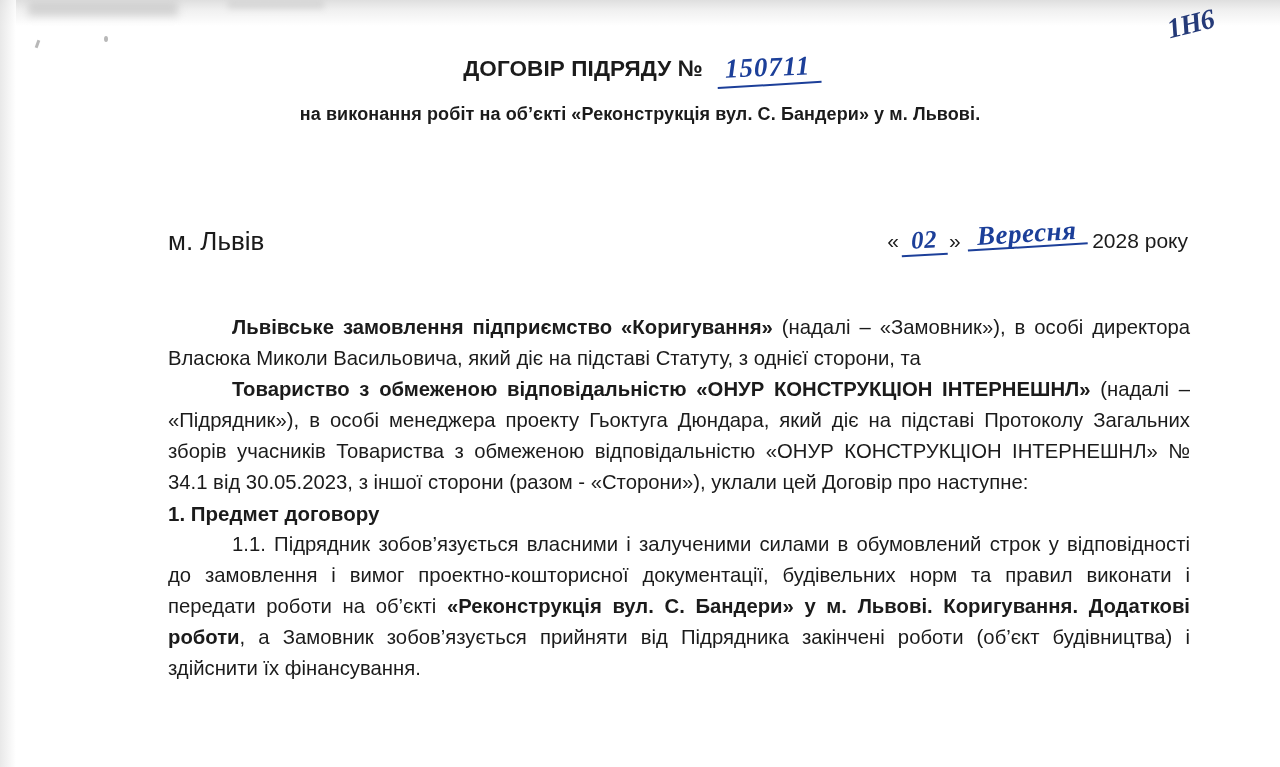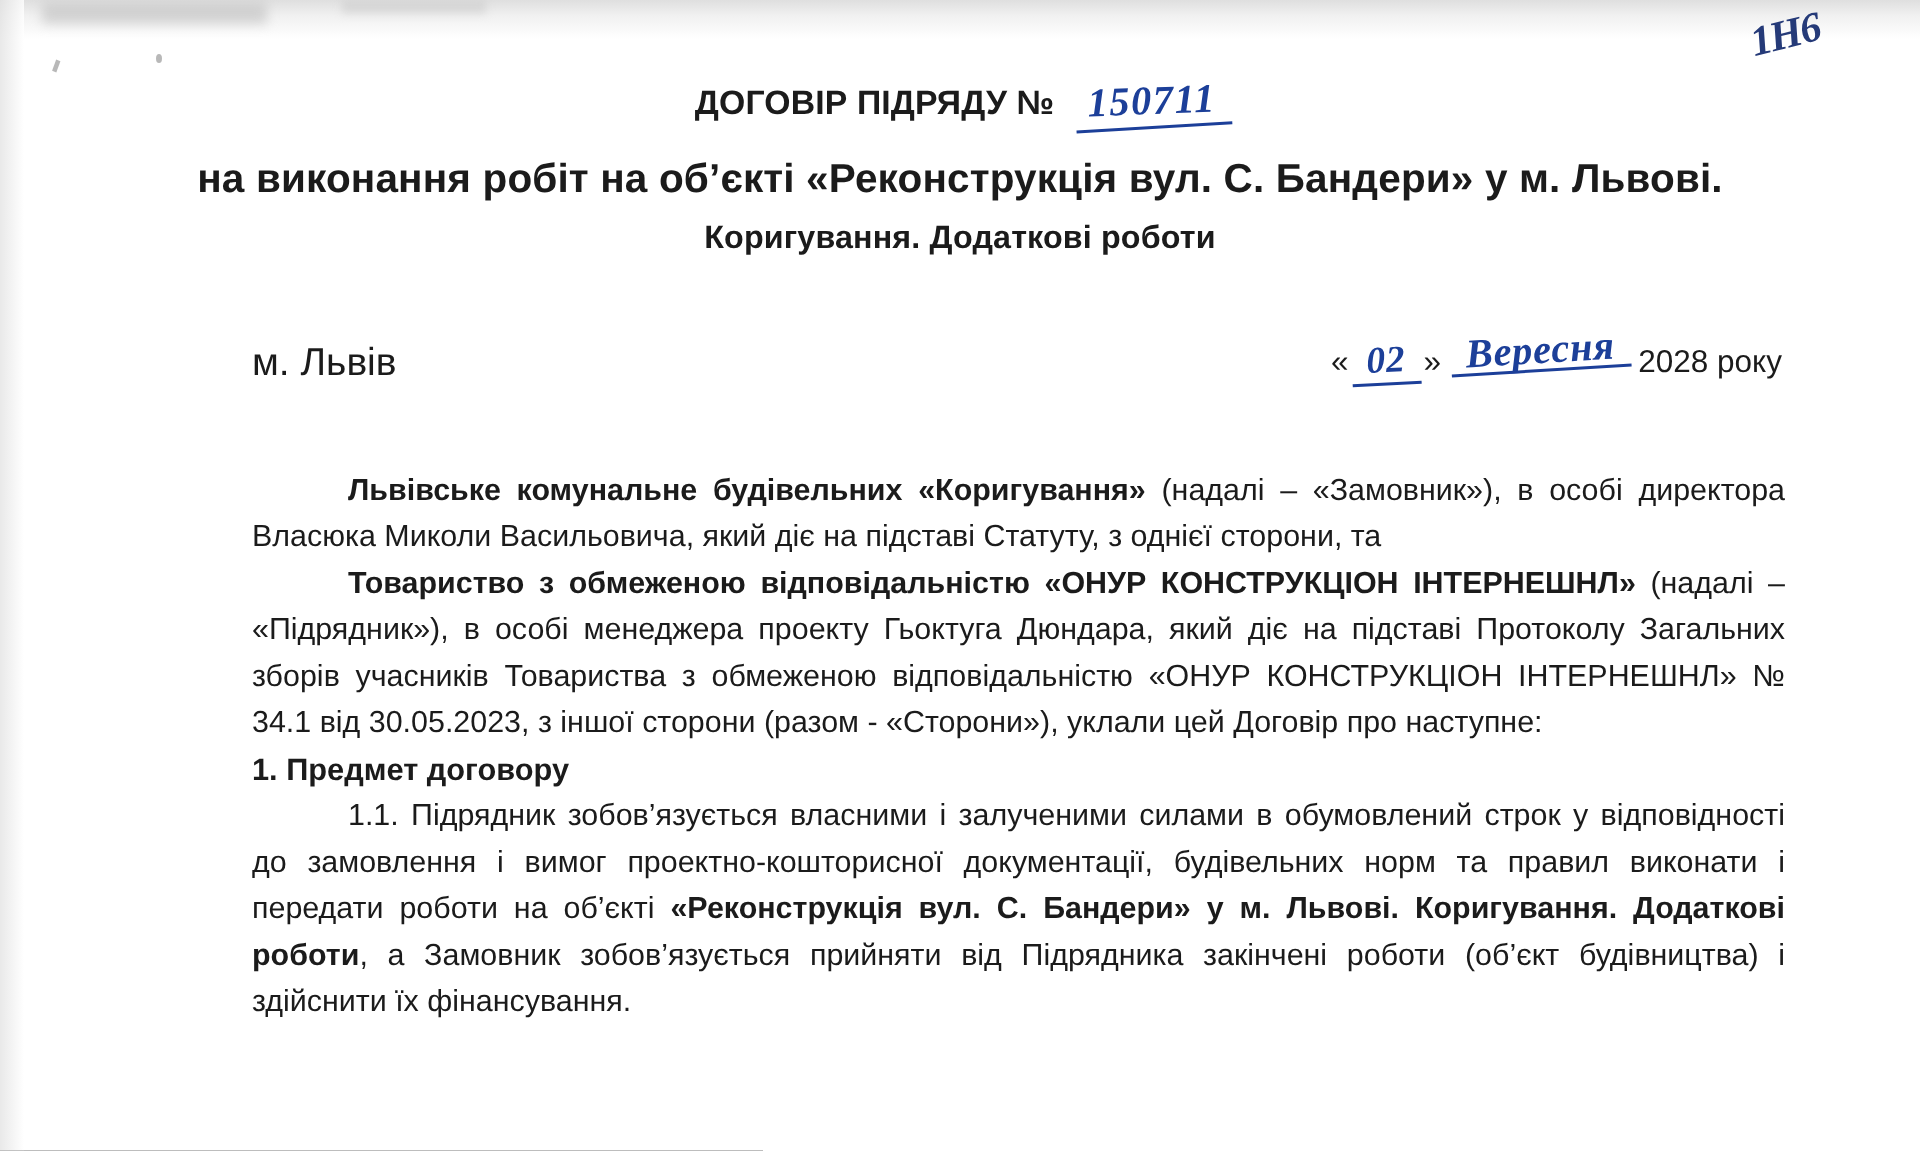--- a/index.html
+++ b/index.html
@@ -63,21 +63,21 @@
   
   .title-line {
     position: absolute;
     left: 0; right: 0;
     text-align: center;
     font-size: 22.5px;
     font-weight: bold;
     letter-spacing: .1px;
   }
   #title-main { top: 52px; }
-  #title-sub1 { top: 104px; font-size: 27px; }
+  #title-sub1 { top: 104px; font-size: 18px; }
   #title-sub2 { top: 146px; font-size: 21.5px; }
 
   .contract-number-hand {
     display: inline-block;
     position: relative;
     font-family: "Liberation Serif", serif;
     font-style: italic;
     font-weight: bold;
     font-size: 27px;
     color: #1c3f99;
@@ -196,32 +196,31 @@
 
   <div class="corner-mark">1Н6</div>
 
   <div class="content">
 
     <div class="title-line" id="title-main">
       <span>ДОГОВІР ПІДРЯДУ № </span><span class="contract-number-hand">150711</span>
     </div>
 
     <div class="title-line" id="title-sub1">на виконання робіт на об’єкті «Реконструкція вул. С. Бандери» у м. Львові.</div>
-    <div class="title-line" id="title-sub2">Коригування. Додаткові роботи</div>
 
     <div class="city">м. Львів</div>
 
     <div class="date-row">
       <span class="q">«</span><span class="hand-day">02</span><span class="q">»</span><span class="hand-month">Вересня</span><span class="q">2028 року</span>
     </div>
 
     <div class="body">
 
       <p class="indent">
-        <span class="b">Львівське   комунальне   будівельних   </span><span class="b">«Коригування»</span><span> (надалі – «Замовник»), в особі директора Власюка Миколи Васильовича, який діє на підставі Статуту, з однієї сторони, та</span>
+        <span class="b">Львівське   замовлення   підприємство   </span><span class="b">«Коригування»</span><span> (надалі – «Замовник»), в особі директора Власюка Миколи Васильовича, який діє на підставі Статуту, з однієї сторони, та</span>
       </p>
 
       <p class="indent">
         <span class="b">Товариство  з  обмеженою  відповідальністю  </span><span class="b">«ОНУР  КОНСТРУКЦІОН ІНТЕРНЕШНЛ»</span><span> (надалі – «Підрядник»), в особі менеджера проекту Гьоктуга Дюндара, який діє на підставі Протоколу Загальних зборів учасників Товариства з обмеженою відповідальністю «ОНУР КОНСТРУКЦІОН ІНТЕРНЕШНЛ» № 34.1 від 30.05.2023, з іншої сторони (разом - «Сторони»), уклали цей Договір про наступне:</span>
       </p>
 
       <p class="section-head">1.  Предмет договору</p>
 
       <p class="indent">
         <span>1.1. Підрядник зобов’язується власними і залученими силами в обумовлений строк у відповідності до замовлення і вимог проектно-кошторисної документації, будівельних норм та правил виконати і передати роботи на об’єкті </span><span class="b">«Реконструкція вул. С. Бандери» у м. Львові. Коригування. Додаткові роботи</span><span>, а Замовник зобов’язується прийняти від Підрядника закінчені роботи (об’єкт будівництва) і здійснити їх фінансування.</span>

